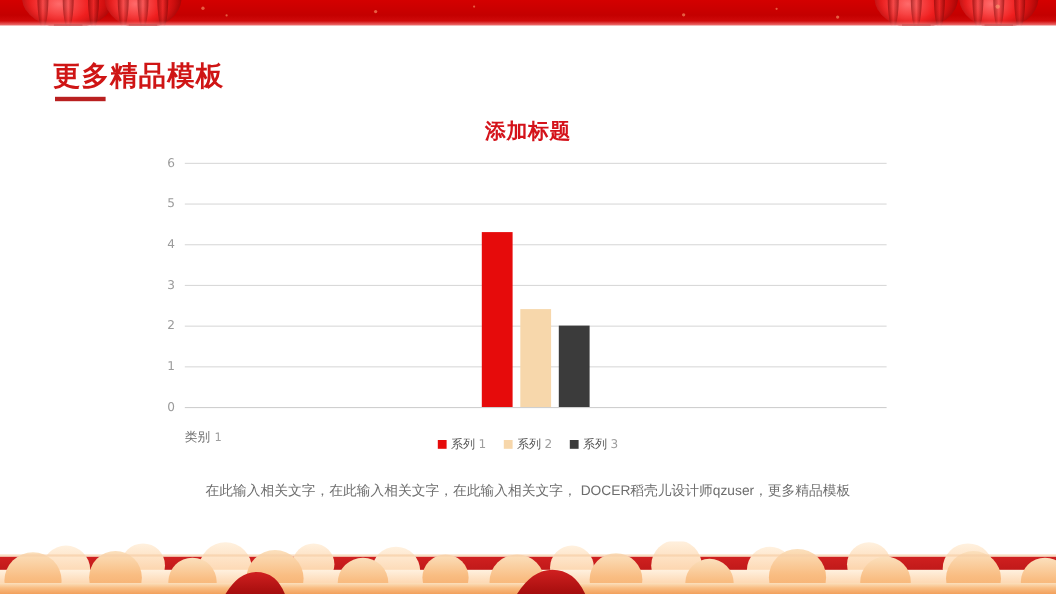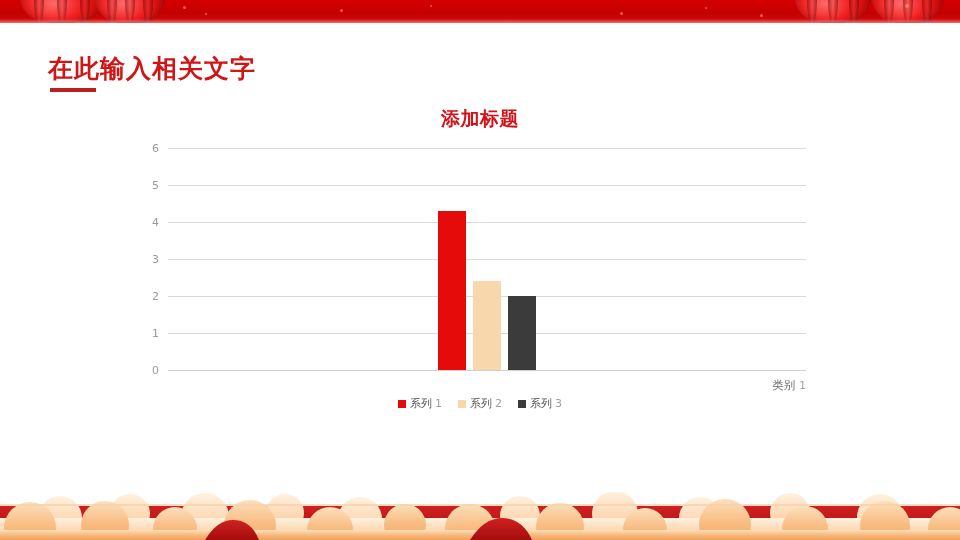--- a/index.html
+++ b/index.html
@@ -106,21 +106,21 @@
     align-items: flex-end;
     justify-content: center;
     gap: 7px;
   }
   .bar { width: 28px; }
   .bar.s1 { background: #e60b0b; }
   .bar.s2 { background: #f7d7ab; }
   .bar.s3 { background: #3b3b3b; }
   .xtick {
     position: absolute; top: 100%; left: 0; width: 100%;
-    margin-top: 8px; text-align: right;
+    margin-top: 20px; text-align: left;
     font-size: 11.5px; color: #6e6e6e;
     white-space: nowrap;
   }
   .xtick .num { color: #a0a0a0; font-size: 10.5px; margin-left: 4px;
     font-family: "DejaVu Sans", sans-serif; }
 
   .legend {
     position: absolute; left: 0; top: 396px; width: 960px;
     display: flex; justify-content: center; align-items: center;
     gap: 16px;
@@ -173,21 +173,21 @@
     <span class="confetti" style="left:205px;top:13px;width:2px;height:2px;"></span>
     <span class="confetti" style="left:340px;top:9px;width:3px;height:3px;"></span>
     <span class="confetti" style="left:430px;top:5px;width:2px;height:2px;"></span>
     <span class="confetti" style="left:620px;top:12px;width:3px;height:3px;"></span>
     <span class="confetti" style="left:705px;top:7px;width:2px;height:2px;"></span>
     <span class="confetti" style="left:760px;top:14px;width:3px;height:3px;"></span>
     <span class="confetti" style="left:905px;top:4px;width:4px;height:4px;"></span>
     <div class="sheen"></div>
   </div>
 
-  <div class="slide-title">在此输入相关文字</div>
+  <div class="slide-title">更多精品模板</div>
   <div class="title-underline"></div>
 
   <div class="chart-title">添加标题</div>
 
   <div class="chart-area">
 
     <div id="grid-layer">
         <div class="gridline" style="top: 0px;"></div>
         <span class="ytick" style="top: 0px;">6</span>
         <div class="gridline" style="top: 37px;"></div>
@@ -223,20 +223,21 @@
         <span class="legend-swatch" style="background: rgb(247, 215, 171);"></span>
         <span class="legend-label"><span>系列</span><span class="num">2</span></span>
       </div>
       <div class="legend-item">
         <span class="legend-swatch" style="background: rgb(59, 59, 59);"></span>
         <span class="legend-label"><span>系列</span><span class="num">3</span></span>
       </div>
     </div>
 
   <div class="footer">
+    <div class="line1">在此输入相关文字，在此输入相关文字，在此输入相关文字， DOCER稻壳儿设计师qzuser，更多精品模板</div>
   </div>
 
   <div class="bottom-band">
     <svg width="960" height="48" viewBox="0 0 960 48" preserveAspectRatio="none">
       <defs>
         <linearGradient id="gOr" x1="0" y1="0" x2="0" y2="1">
           <stop offset="0%" stop-color="#fbe0bd"></stop>
           <stop offset="45%" stop-color="#f9bd82"></stop>
           <stop offset="100%" stop-color="#f2a05c"></stop>
         </linearGradient>

